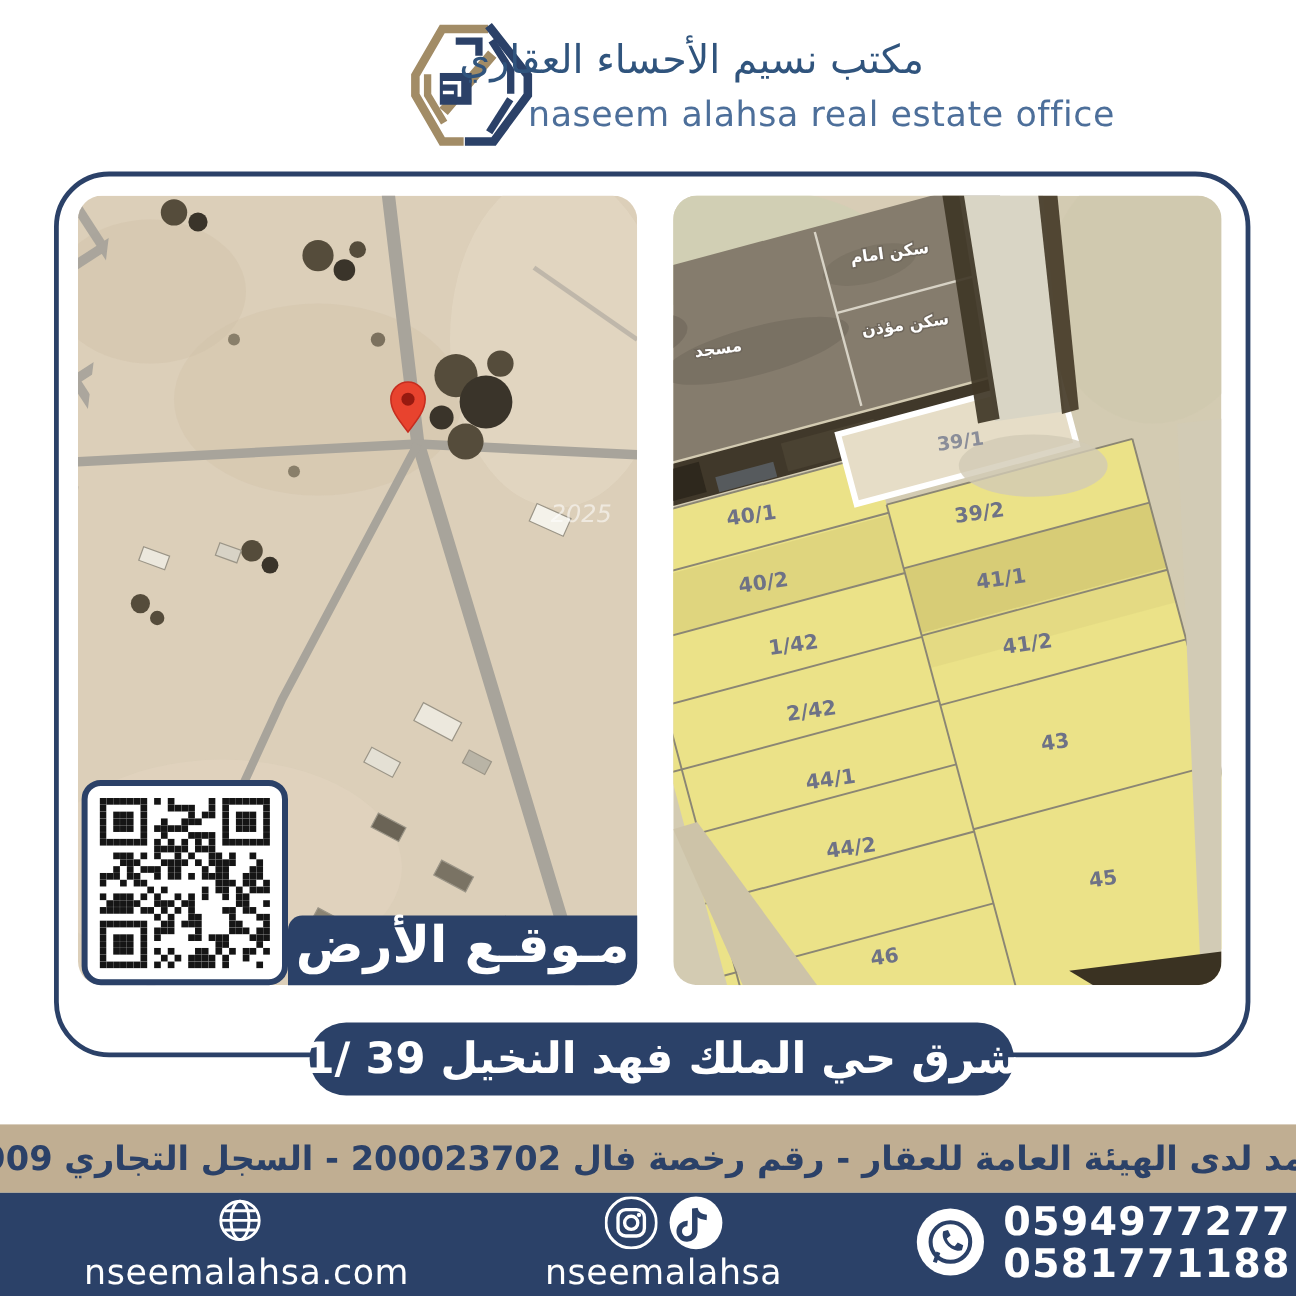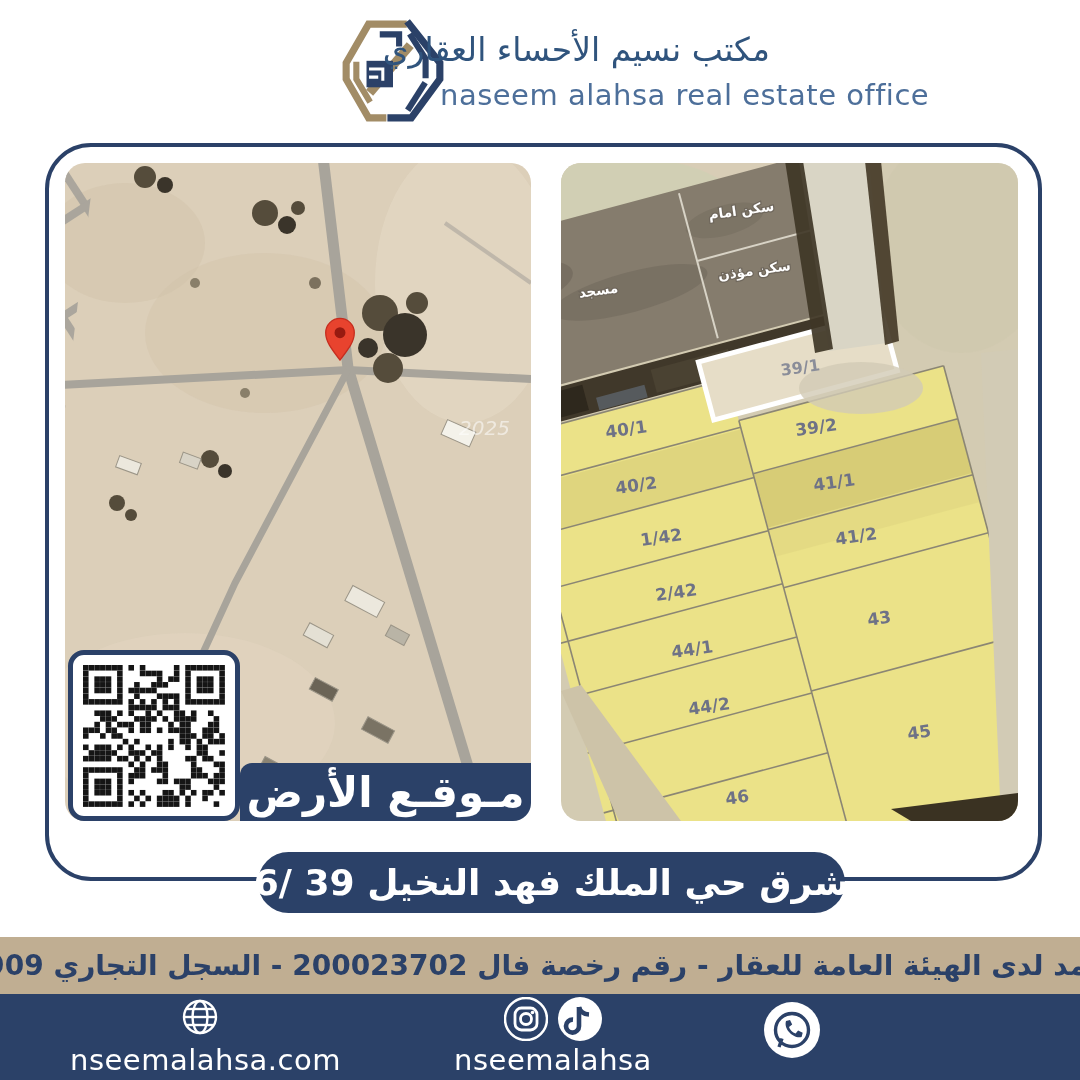--- a/index.html
+++ b/index.html
@@ -23,21 +23,21 @@
   .map-left  { left:65px;  width:466px;font-style:italic; }
   .map-right { left:561px; width:457px; }
   .map svg { display:block; }
   
   .qr-box { position:absolute; left:68px; top:650px; width:172px; height:171px;
             background:#ffffff; border:5px solid #2b4168; border-radius:16px;
             display:flex; align-items:center; justify-content:center; z-index:5; }
   
   .site-banner { position:absolute; left:240px; top:763px; width:291px; height:58px;
                  background:#2b4168; border-radius:12px 0 18px 0; z-index:4;
-                 display:flex; align-items:center; justify-content:center; }
+                 display:flex; justify-content:center; }
   .site-banner span { color:#ffffff; font-size:42px; font-weight:bold; direction:rtl; white-space:nowrap; }
   
   .loc-pill { position:absolute; left:258px; top:852px; width:587px; height:61px;
               background:#2b4168; border-radius:31px; z-index:6;
               display:flex; align-items:center; justify-content:center; }
   .loc-pill span { color:#ffffff; font-size:36px; font-weight:bold; direction:rtl; white-space:nowrap; }
   
   .license-bar { position:absolute; left:0; top:937px; width:1080px; height:57px;
                  background:#c0ae92; display:flex; align-items:center; justify-content:center; }
   .license-bar span { color:#2b4168; font-size:28px; font-weight:bold; direction:rtl; white-space:nowrap; }
@@ -532,21 +532,21 @@
       <rect x="34.08" y="130.64" width="5.57" height="5.57" fill="#151515"></rect>
       <rect x="34.08" y="136.32" width="5.57" height="5.57" fill="#151515"></rect>
     </svg>
 </div>
 
 <div class="site-banner">
   <span>مـوقـع الأرض</span>
 </div>
 
 <div class="loc-pill">
-  <span>شرق حي الملك فهد النخيل  39 /6</span>
+  <span>شرق حي الملك فهد النخيل  39 /1</span>
 </div>
 
 <div class="license-bar">
   <span>مسوق معتمد لدى الهيئة العامة للعقار  - رقم رخصة فال 200023702 - السجل التجاري 2250373909</span>
 </div>
 
 <div class="footer">
   <div class="f-col f-soc">
     <div class="f-icons">
       <svg width="44" height="44" viewBox="0 0 44 44">
@@ -578,14 +578,18 @@
     </svg>
     <div class="f-label">nseemalahsa.com</div>
   </div>
 
   <div class="f-phone">
     <svg width="60" height="60" viewBox="0 0 60 60">
       <circle cx="30" cy="30" r="28" fill="#ffffff"></circle>
       <path d="M30,13.5 a16.5,16.5 0 1 0 0,33 a16.5,16.5 0 0 0 0,-33 Z M17,47 l3,-8.5" fill="none" stroke="#2b4168" stroke-width="3.4"></path>
       <path d="M24,21 l4,-1 2.2,4.6 -3.2,2.4 a10.5,10.5 0 0 0 6.6,6.6 l2.5,-3.2 4.6,2.3 -1.1,4.2 c-7,2.4 -18.3,-7 -15.6,-15.9 z" fill="#2b4168"></path>
     </svg>
+    <div class="f-nums">
+      <div>0594977277</div>
+      <div>0581771188</div>
+    </div>
   </div>
 </div>
 
 </body></html>

